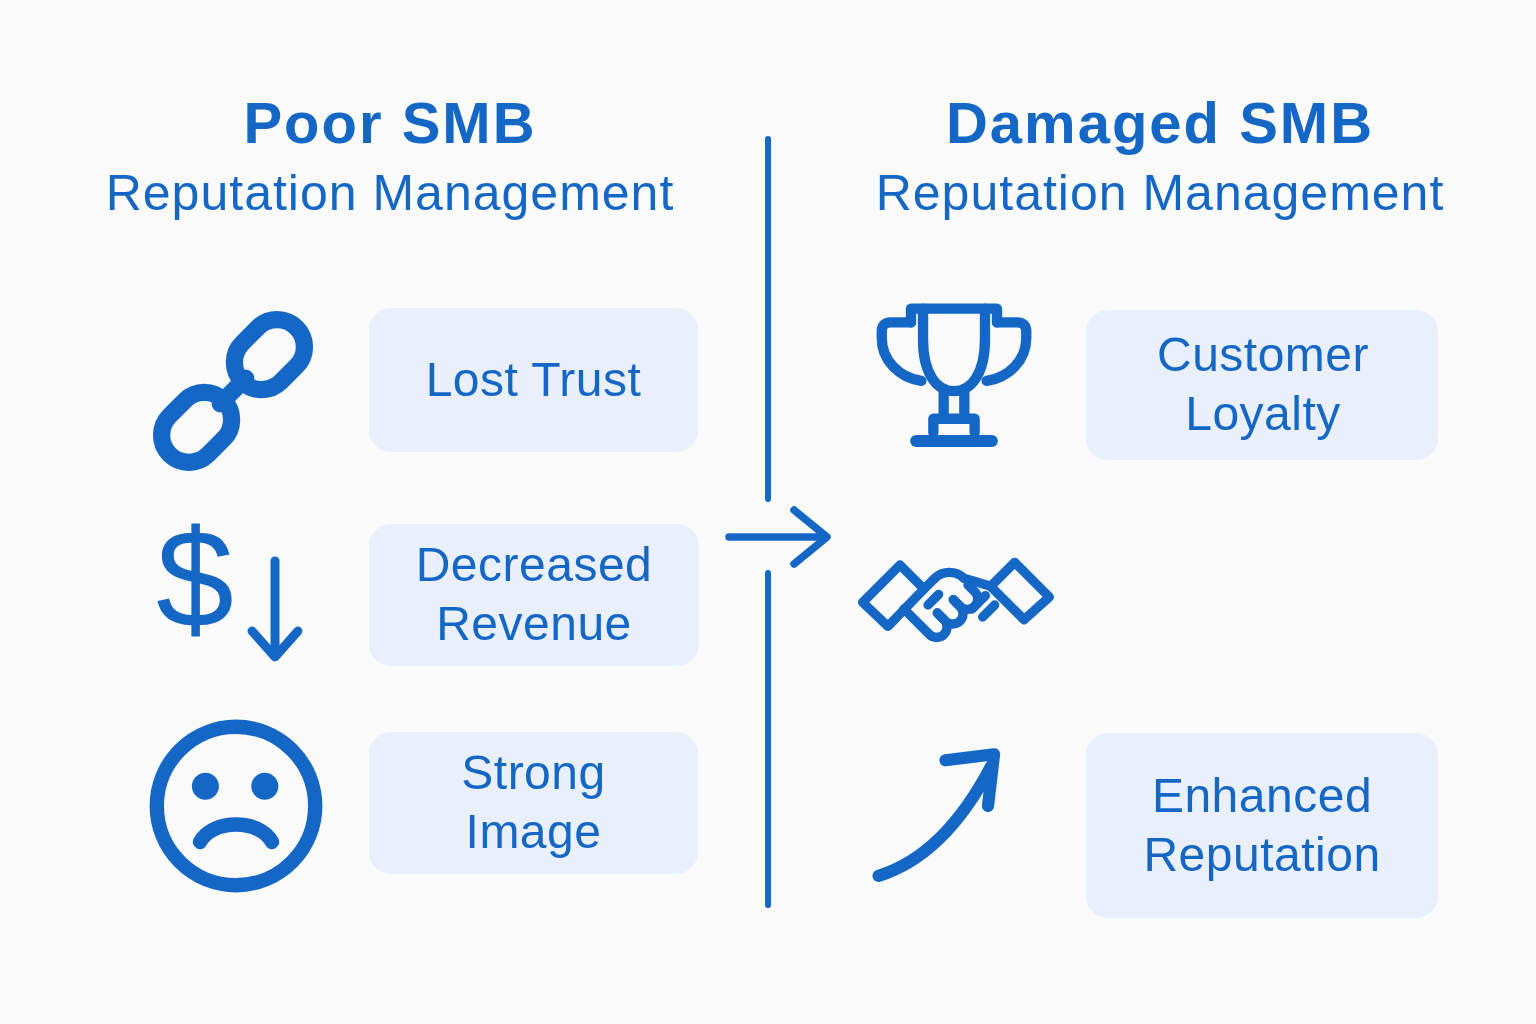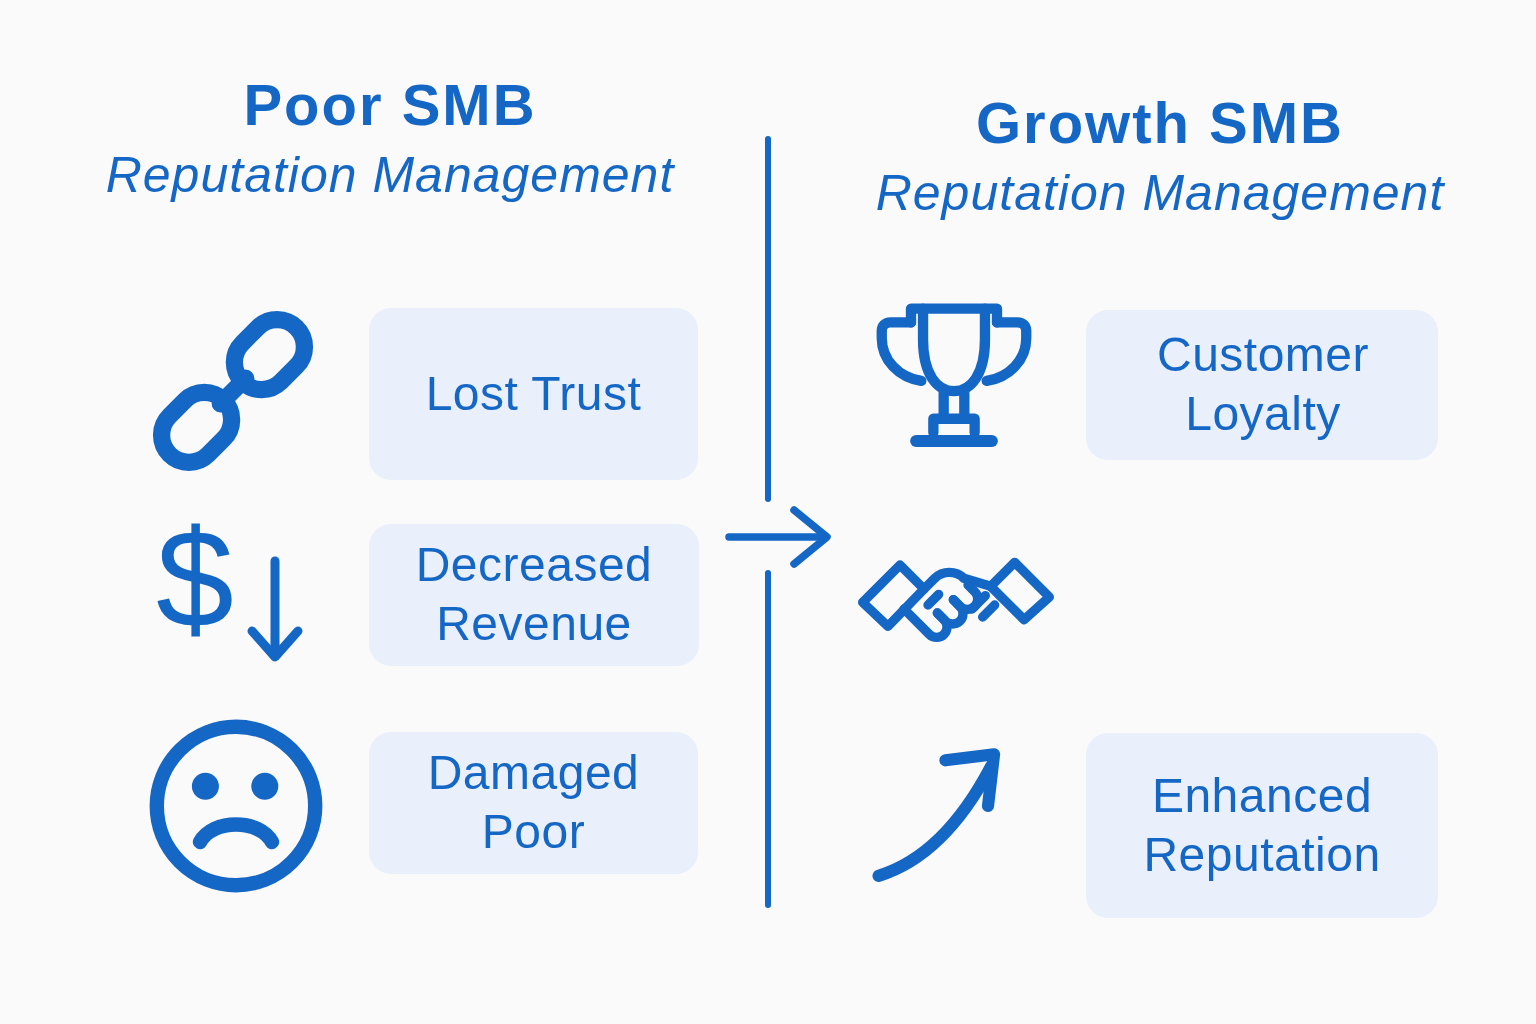--- a/index.html
+++ b/index.html
@@ -10,22 +10,22 @@
   }
   html,body{margin:0;padding:0;background:#ffffff;}
   body{display:flex;justify-content:center;}
   .canvas{
     position:relative;width:1536px;height:1024px;background:var(--page-bg);
     font-family:"Liberation Sans", sans-serif;overflow:hidden;
   }
   
   .title{position:absolute;text-align:center;color:var(--accent);}
   .title .t1{font-size:58px;font-weight:700;letter-spacing:2px;line-height:1.0;}
-  .title .t2{font-size:50px;font-weight:400;letter-spacing:1px;line-height:1.0;margin-top:16px;font-style:italic;}
-  #title-left{left:40px;top:76px;width:700px;}
+  .title .t2{font-size:50px;font-weight:400;letter-spacing:1px;line-height:1.0;margin-top:16px;}
+  #title-left{left:40px;top:94px;width:700px;}
   #title-right{left:810px;top:94px;width:700px;}
 
   
   .divider-seg{position:absolute;left:765px;width:6px;background:var(--divider-color);border-radius:3px;}
   #divider-top{top:136px;height:366px;}
   #divider-bottom{top:570px;height:338px;}
   #transition-arrow{position:absolute;left:724px;top:502px;}
 
   
   .icon{position:absolute;}
@@ -42,39 +42,39 @@
   #icon-handshake{left:856px;top:534px;width:200px;height:130px;}
   #icon-growth{left:866px;top:736px;width:168px;height:152px;}
 
   
   .pill{
     position:absolute;background:var(--box-bg);border-radius:22px;
     display:flex;align-items:center;justify-content:center;text-align:center;
     color:var(--accent);font-weight:500;font-size:48px;line-height:1.22;
     letter-spacing:0.5px;padding:0 30px;box-sizing:border-box;
   }
-  #pill-l1{left:369px;top:308px;width:329px;height:172px;}
+  #pill-l1{left:369px;top:308px;width:329px;height:144px;}
   #pill-l2{left:369px;top:524px;width:330px;height:142px;}
   #pill-l3{left:369px;top:732px;width:329px;height:142px;}
   #pill-r1{left:1086px;top:310px;width:352px;height:150px;padding-left:32px;}
   #pill-r2{left:1086px;top:528px;width:352px;height:140px;}
   #pill-r3{left:1086px;top:733px;width:352px;height:185px;}
 </style>
 </head>
 <body>
 
 <div class="canvas">
 
   <div class="title" id="title-left">
     <div class="t1">Poor SMB</div>
     <div class="t2">Reputation Management</div>
   </div>
 
   <div class="title" id="title-right">
-    <div class="t1">Growth SMB</div>
+    <div class="t1">Damaged SMB</div>
     <div class="t2">Reputation Management</div>
   </div>
 
   <div class="divider-seg" id="divider-top"></div>
   <div class="divider-seg" id="divider-bottom"></div>
   <div class="icon" id="transition-arrow">
     <svg width="126" height="70" viewBox="0 0 126 70">
       <path class="stroke" stroke-width="7.5" d="M5,35 L98,35"></path>
       <path class="stroke" stroke-width="7.5" d="M70,8 L103,35 L70,62"></path>
     </svg>
@@ -104,21 +104,21 @@
 
   <div class="icon" id="icon-sad">
     <svg viewBox="0 0 100 100">
       <circle class="stroke" stroke-width="8" cx="50" cy="50" r="44"></circle>
       <circle class="fill" cx="33" cy="39" r="7.5"></circle>
       <circle class="fill" cx="66" cy="39" r="7.5"></circle>
       <path class="stroke" stroke-width="8" d="M30,70 C37,57 63,57 70,70"></path>
     </svg>
   </div>
   <div class="pill" id="pill-l3">
-    <span>Damaged Poor</span>
+    <span>Strong Image</span>
   </div>
 
   <div class="icon" id="icon-trophy">
     <svg viewBox="0 0 100 100">
       <path class="stroke" stroke-width="6" d="M25,20 V12 H75 V20"></path>
       <path class="stroke" stroke-width="6" d="M32,12 V30 C32,50 40,60 50,60 C60,60 68,50 68,30 V12"></path>
       <path class="stroke" stroke-width="6" d="M25,20 H13 C10,20 8,22 8,25 V29 C8,42 18,52 31,54"></path>
       <path class="stroke" stroke-width="6" d="M75,20 H87 C90,20 92,22 92,25 V29 C92,42 82,52 69,54"></path>
       <line class="stroke" stroke-width="6" x1="44" y1="61" x2="44" y2="76"></line>
       <line class="stroke" stroke-width="6" x1="56" y1="61" x2="56" y2="76"></line>

